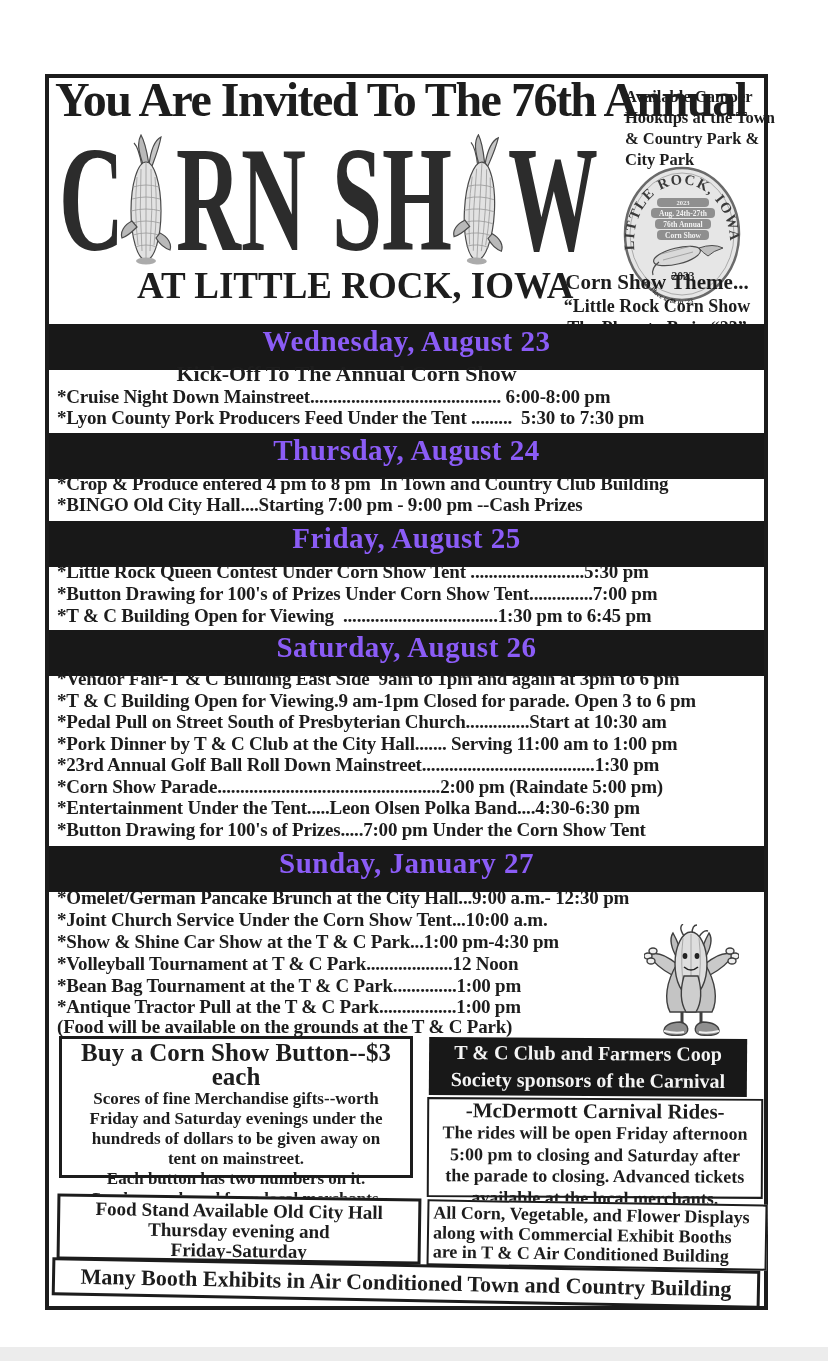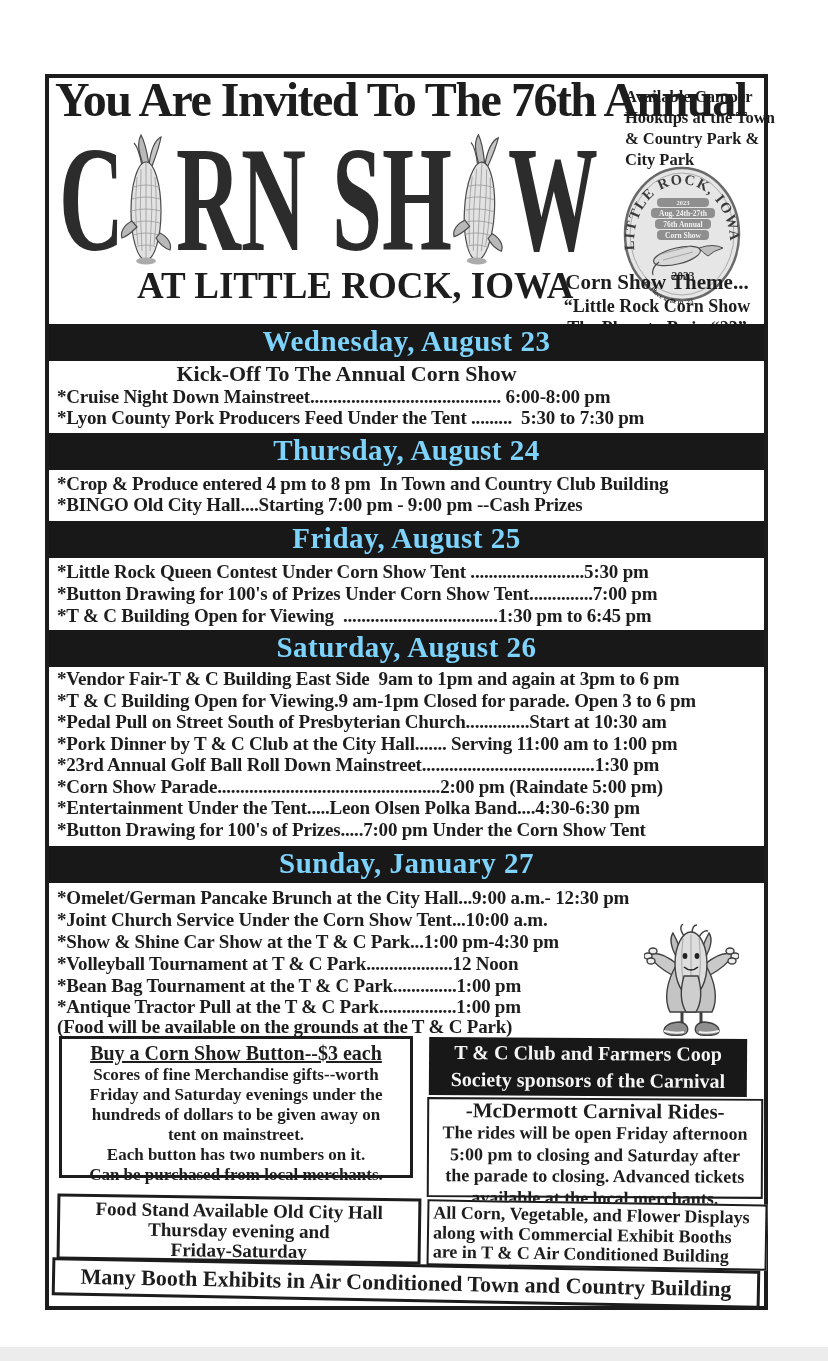--- a/index.html
+++ b/index.html
@@ -20,29 +20,29 @@
     position:absolute; bottom:0; font-size:150px; line-height:110px;
     transform:scaleX(0.6); transform-origin:left bottom; color:#2c2c2c; white-space:nowrap;
   }
   .big-title .cob { position:absolute; bottom:-12px; width:52px; height:132px; }
   .subtitle { left:88px; top:186px; width:430px; text-align:center; font-size:37px; white-space:nowrap; }
   .badge { left:572px; top:84px; width:124px; height:148px; }
   .theme { left:502px; top:192px; width:212px; text-align:center; }
   .theme .t1 { font-size:21px; }
   .theme .t2 { font-size:18px; line-height:22px; }
   .day-banner {
-    left:0; width:715px; height:37px; background:#181818; color:#7dd3fc;
+    left:0; width:715px; height:46px; background:#181818; color:#8b5cf6;
     text-align:center; font-size:29px; line-height:35px; letter-spacing:0.5px;
   }
   .kick { left:0; width:595px; text-align:center; font-size:22px; line-height:24px; }
   .ev { left:8px; font-size:19px; line-height:21px; white-space:pre; letter-spacing:-0.2px; }
   .mascot { left:595px; top:846px; width:95px; height:120px; }
   .box { border:3px solid #1c1c1c; background:#fff; text-align:center; }
   .btn-box { left:10px; top:958px; width:348px; height:134px; padding-top:2px; }
-  .btn-box .bt { font-size:20px; line-height:24px;text-decoration:underline; }
+  .btn-box .bt { font-size:25px; line-height:24px; }
   .btn-box .bl { font-size:17px; line-height:20px; }
   .sponsor { left:380px; top:960px; width:318px; background:#181818; color:#f4f4f4;
     text-align:center; font-size:20px; line-height:27px; padding:2px 0; transform:rotate(0.4deg); }
   .carn-box { left:378px; top:1020px; width:332px; height:96px; border-width:2px; transform:rotate(0.3deg); }
   .carn-box .ct { font-size:21px; line-height:23px; }
   .carn-box .cl { font-size:18px; line-height:21.5px; }
   .food-box { left:8px; top:1118px; width:358px; height:58px; transform:rotate(0.8deg); padding-top:2px; }
   .food-box .fl { font-size:19px; line-height:20px; }
   .disp-box { left:378px; top:1124px; width:332px; height:60px; border-width:2px; transform:rotate(0.9deg);
     text-align:left; padding:2px 0 0 4px; }

